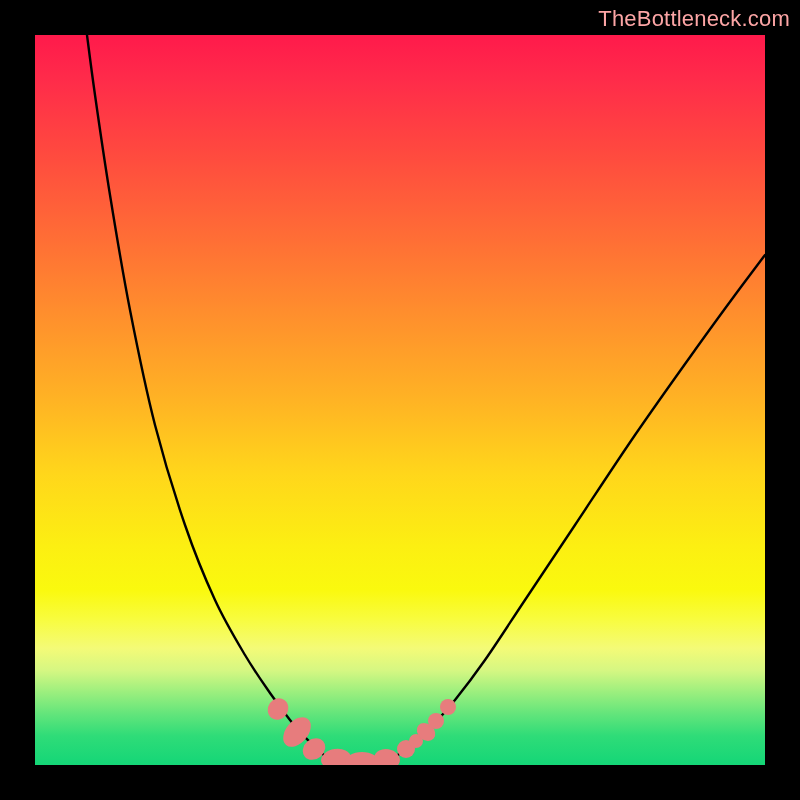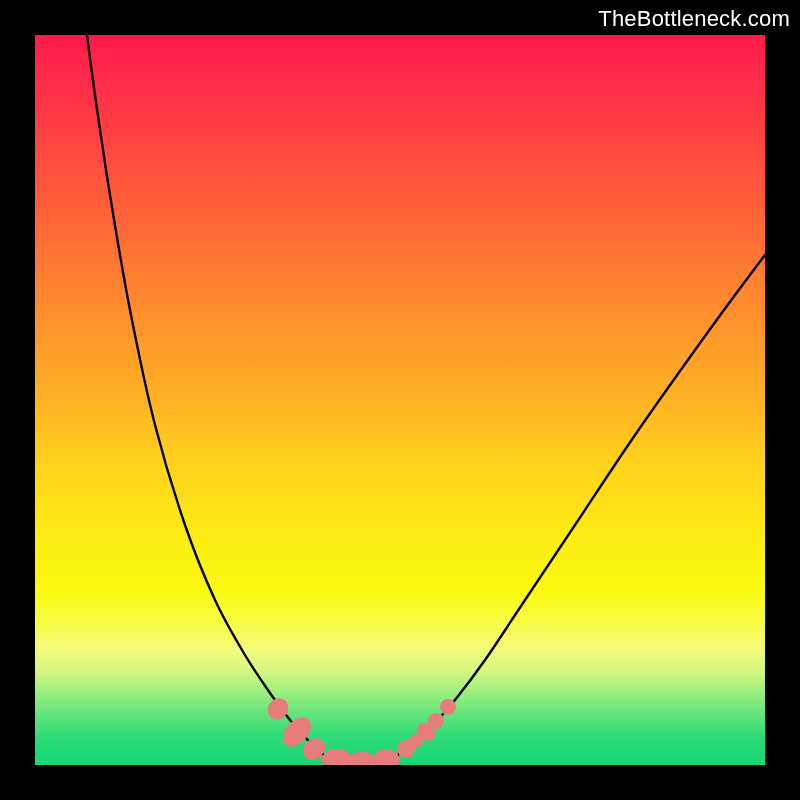--- a/index.html
+++ b/index.html
@@ -16,21 +16,21 @@
     left: 0;
     top: 0;
     width: 800px;
     height: 800px;
     background: #000;
   }
   .watermark {
     position: absolute;
     top: 6px;
     right: 10px;
-    color: #ffffff;
+    color: #fca5a5;
     font-size: 22px;
     font-weight: 400;
     letter-spacing: 0.2px;
     user-select: none;
   }
   .plot {
     position: absolute;
     left: 35px;
     top: 35px;
     width: 730px;

